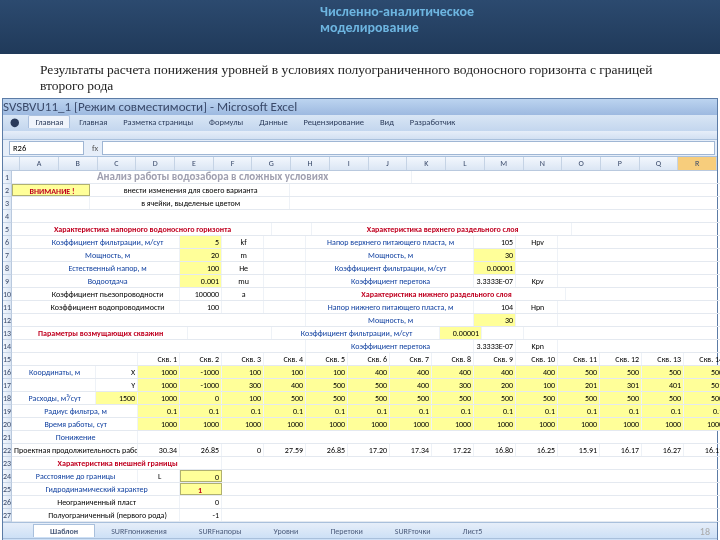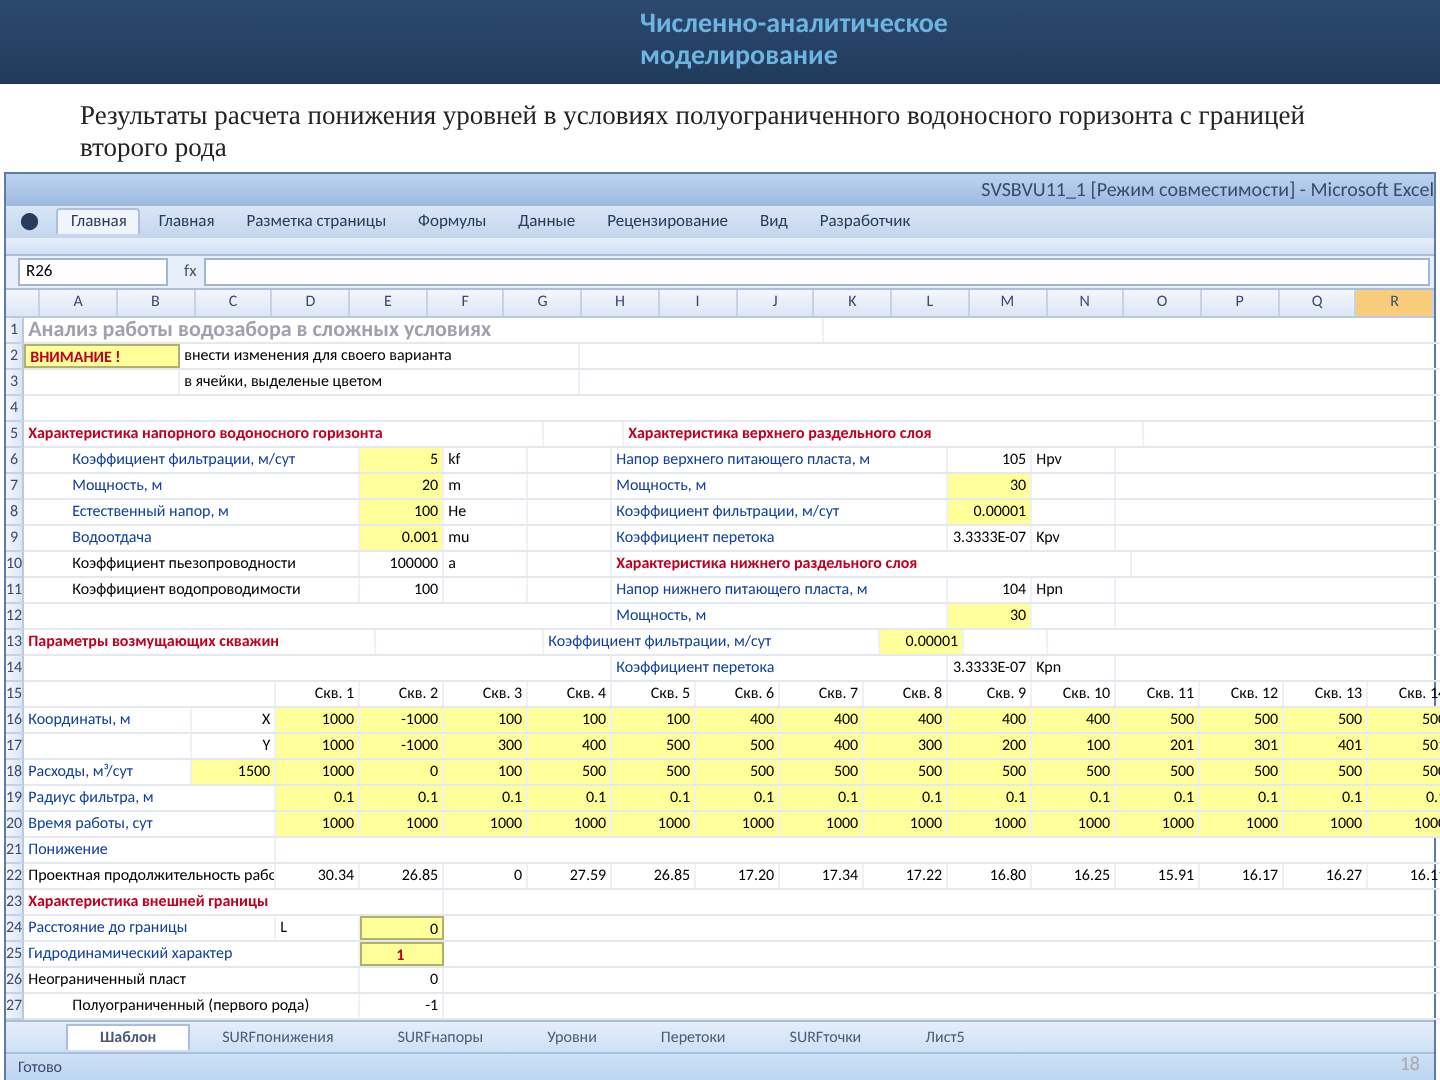--- a/index.html
+++ b/index.html
@@ -1,39 +1,39 @@
 <!DOCTYPE html>
 <html><head>
 <meta charset="utf-8">
 <style>
 html,body{margin:0;padding:0;width:720px;height:540px;overflow:hidden;font-family:Calibri,Tahoma,Arial,sans-serif;background:#fff}
 .slide{width:720px;height:540px;position:relative}
-.title-band{background:linear-gradient(#2c4a6f,#203a5a);height:38px;color:#6db5e0;font-size:14px;font-weight:bold;line-height:16px;padding:4px 0 0 320px}
+.title-band{background:linear-gradient(#2c4a6f,#203a5a);height:38px;color:#6db5e0;font-size:14px;font-weight:bold;line-height:16px;padding:4px 0 12px 320px}
 .subtitle{font-family:"Times New Roman",serif;font-size:13.5px;padding:8px 30px 4px 40px;color:#222}
 .excel{border:1px solid #5c7ca6;margin:0 2px}
-.excel-top{background:linear-gradient(#bcd4f0,#9db9e0);height:16px;font-size:10px;text-align:right;color:#3a4a6a;line-height:16px}
+.excel-top{background:linear-gradient(#bcd4f0,#9db9e0);height:16px;font-size:13px;text-align:left;color:#3a4a6a;line-height:16px}
 .ribbon-tabs{background:linear-gradient(#d9e6f5,#c3d6ee);height:16px;font-size:8.5px;color:#2a3a5a}
 .ribbon-tabs span{display:inline-block;padding:2px 7px}
 .ribbon-tabs .home{background:#f0f4fb;border:1px solid #aac0de;border-bottom:none;border-radius:2px 2px 0 0;padding:1px 6px}
 .ribbon-body{background:linear-gradient(#e6eef9,#d2e0f2);height:8px;border-bottom:1px solid #a9c0dc}
 .namebox-row{background:#e6eef9;height:16px;display:flex;align-items:center;font-size:8.5px;border-bottom:1px solid #a9c0dc}
 .namebox{background:#fff;border:1px solid #9fb6d4;width:70px;height:12px;margin:0 4px 0 6px;padding-left:3px;line-height:12px}
 .fx{color:#555;margin:16px 4px}
 .fbar{background:#fff;border:1px solid #9fb6d4;flex:1;height:12px;margin-right:2px}
 .colhead{display:flex;background:linear-gradient(#f3f7fd,#dbe6f4);height:13px;border-bottom:1px solid #b9c9de;font-size:8px;color:#3a4a6a}
 .colhead div{border-right:1px solid #c5d3e5;text-align:center;line-height:13px;width:42px}
 .colhead .rowh{width:18px}
 .colhead .sel{background:#f7cd7c}
 .grid{display:flex;font-size:8px}
 .rowheads{width:18px}
 .rowheads div{height:12px;background:linear-gradient(90deg,#f3f7fd,#dbe6f4);border-bottom:1px solid #c5d3e5;border-right:1px solid #b9c9de;text-align:center;color:#3a4a6a;line-height:12px}
 .cells{flex:1;position:relative}
 .r{height:12px;border-bottom:1px solid #e4e9f0;display:flex}
 .c{width:42px;border-right:1px solid #eef2f7;line-height:12px;overflow:hidden;white-space:nowrap;text-align:right;padding-right:2px;box-sizing:border-box}
-.c.l{text-align:left;padding-left:2px;padding-right:0}
+.c.l{text-align:center;padding-left:2px;padding-right:0}
 .redb{color:#c00020;font-weight:bold}
 .blue{color:#1040a0}
 .red{color:#c00020}
 .ybox{background:#ffff99;border:1px solid #b0b070}
 .ybox2{background:#ffff99}
 .sheets{background:linear-gradient(#e6eef9,#cde0f6);height:15px;font-size:8px;display:flex;align-items:center;padding-left:30px;border-top:1px solid #a9c0dc}
 .sheets span{padding:1px 16px;color:#4a5a7a}
 .sheets .act{background:#fff;border:1px solid #a9c0dc;border-bottom:none;font-weight:bold}
 .status{background:linear-gradient(#cde0f6,#bcd4f0);height:14px;font-size:8px;color:#3a4a6a;padding-left:6px;line-height:14px;border-top:1px solid #a9c0dc}
 .pageno{position:absolute;right:10px;bottom:2px;font-size:10px;color:#aaa}

